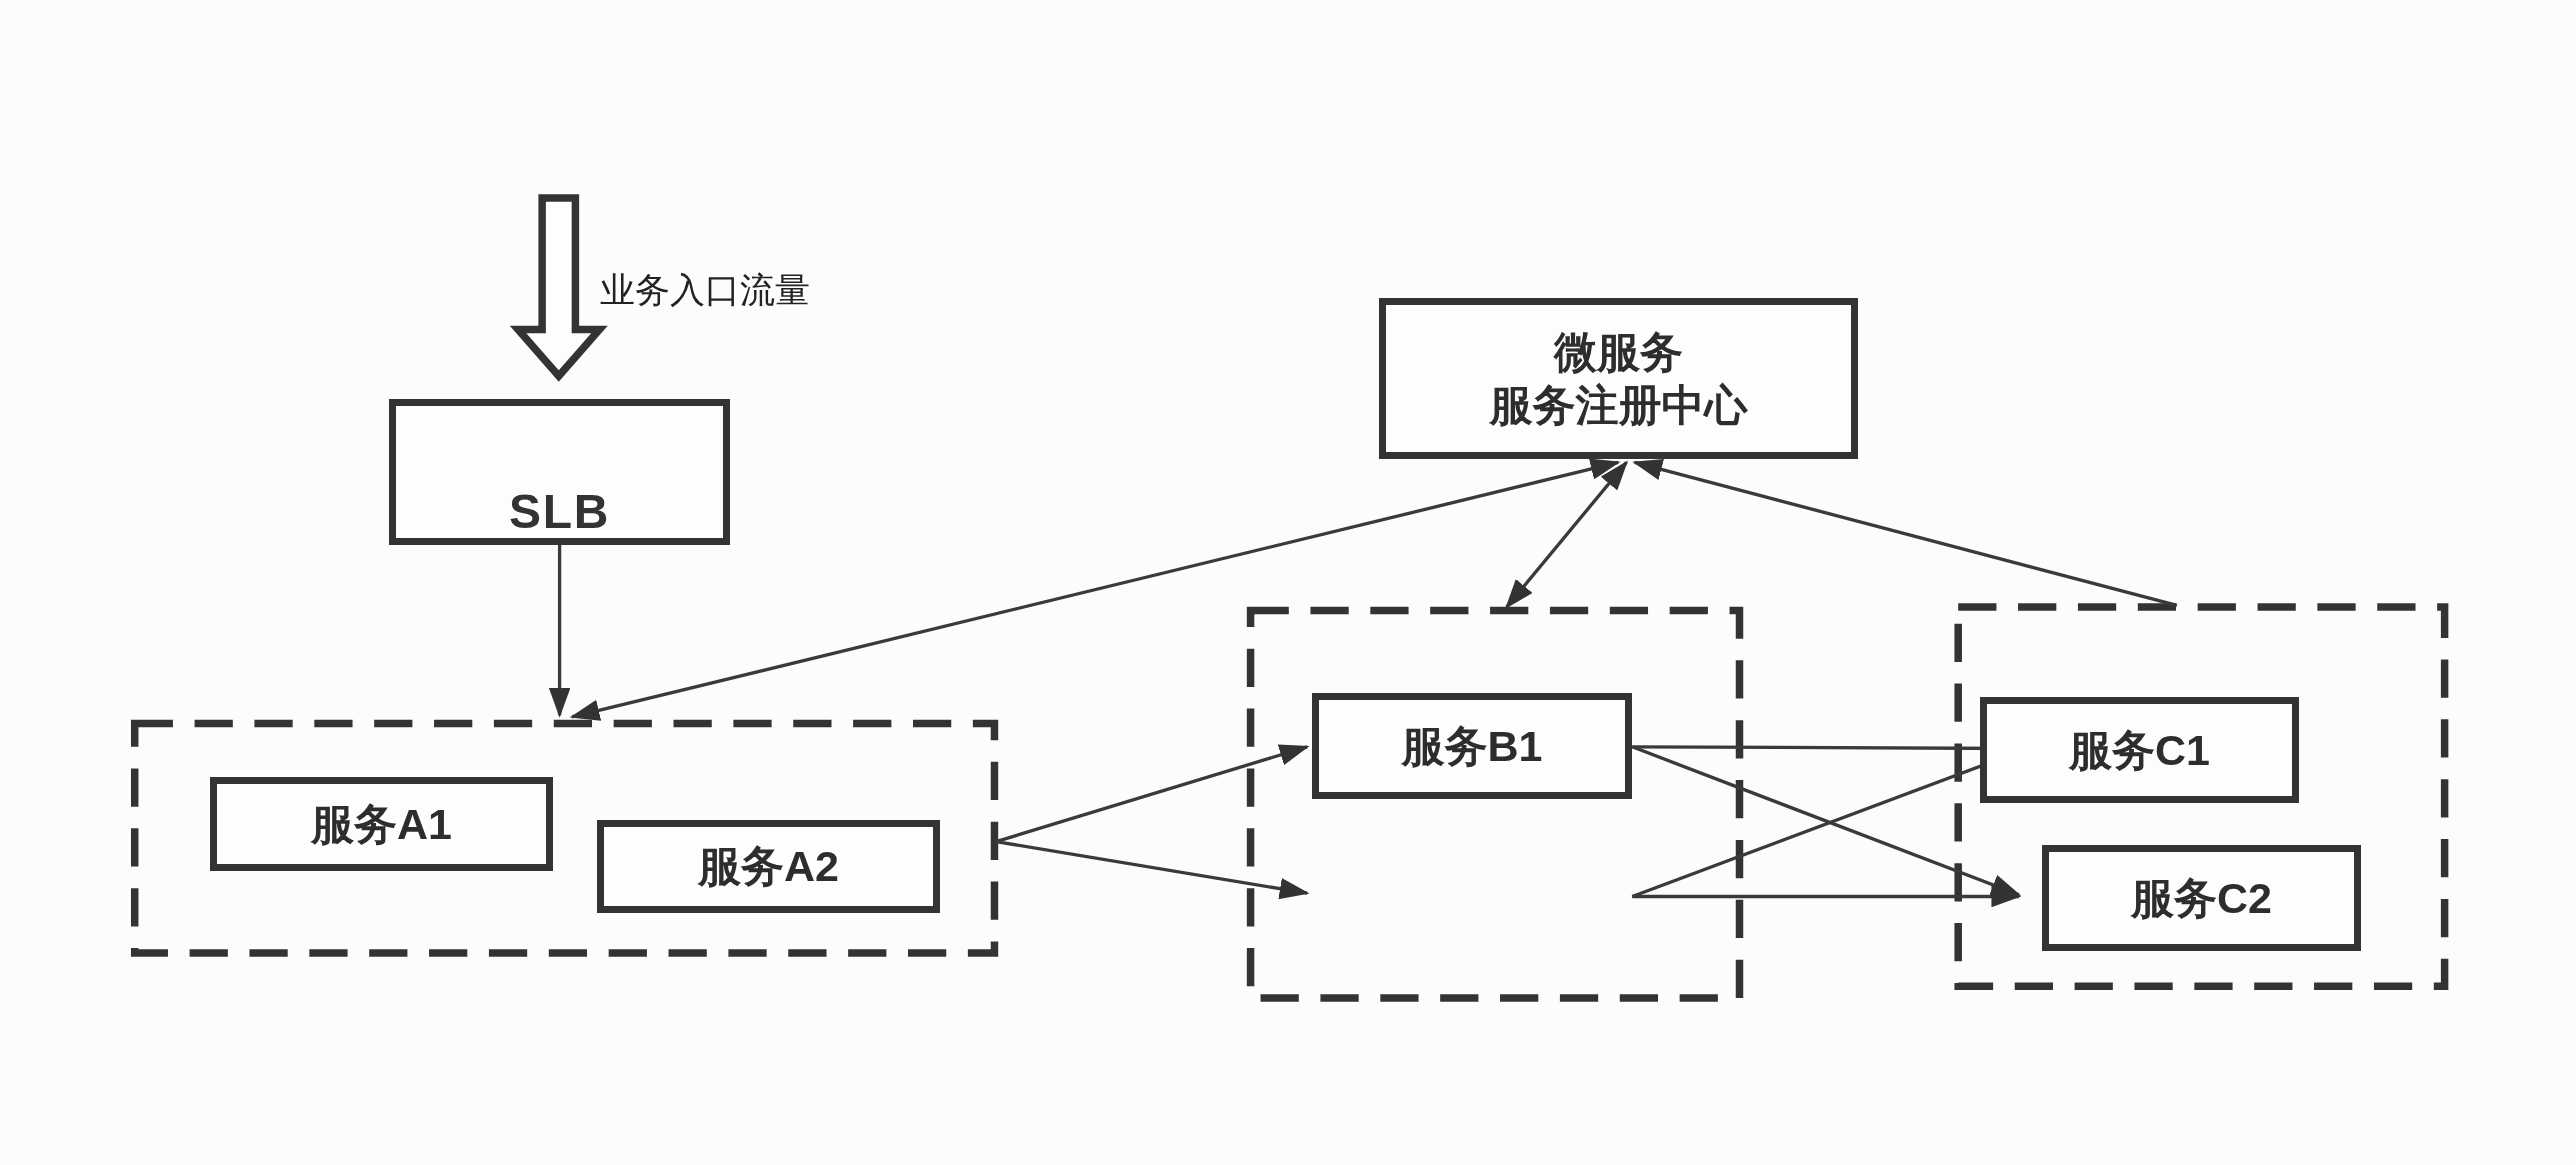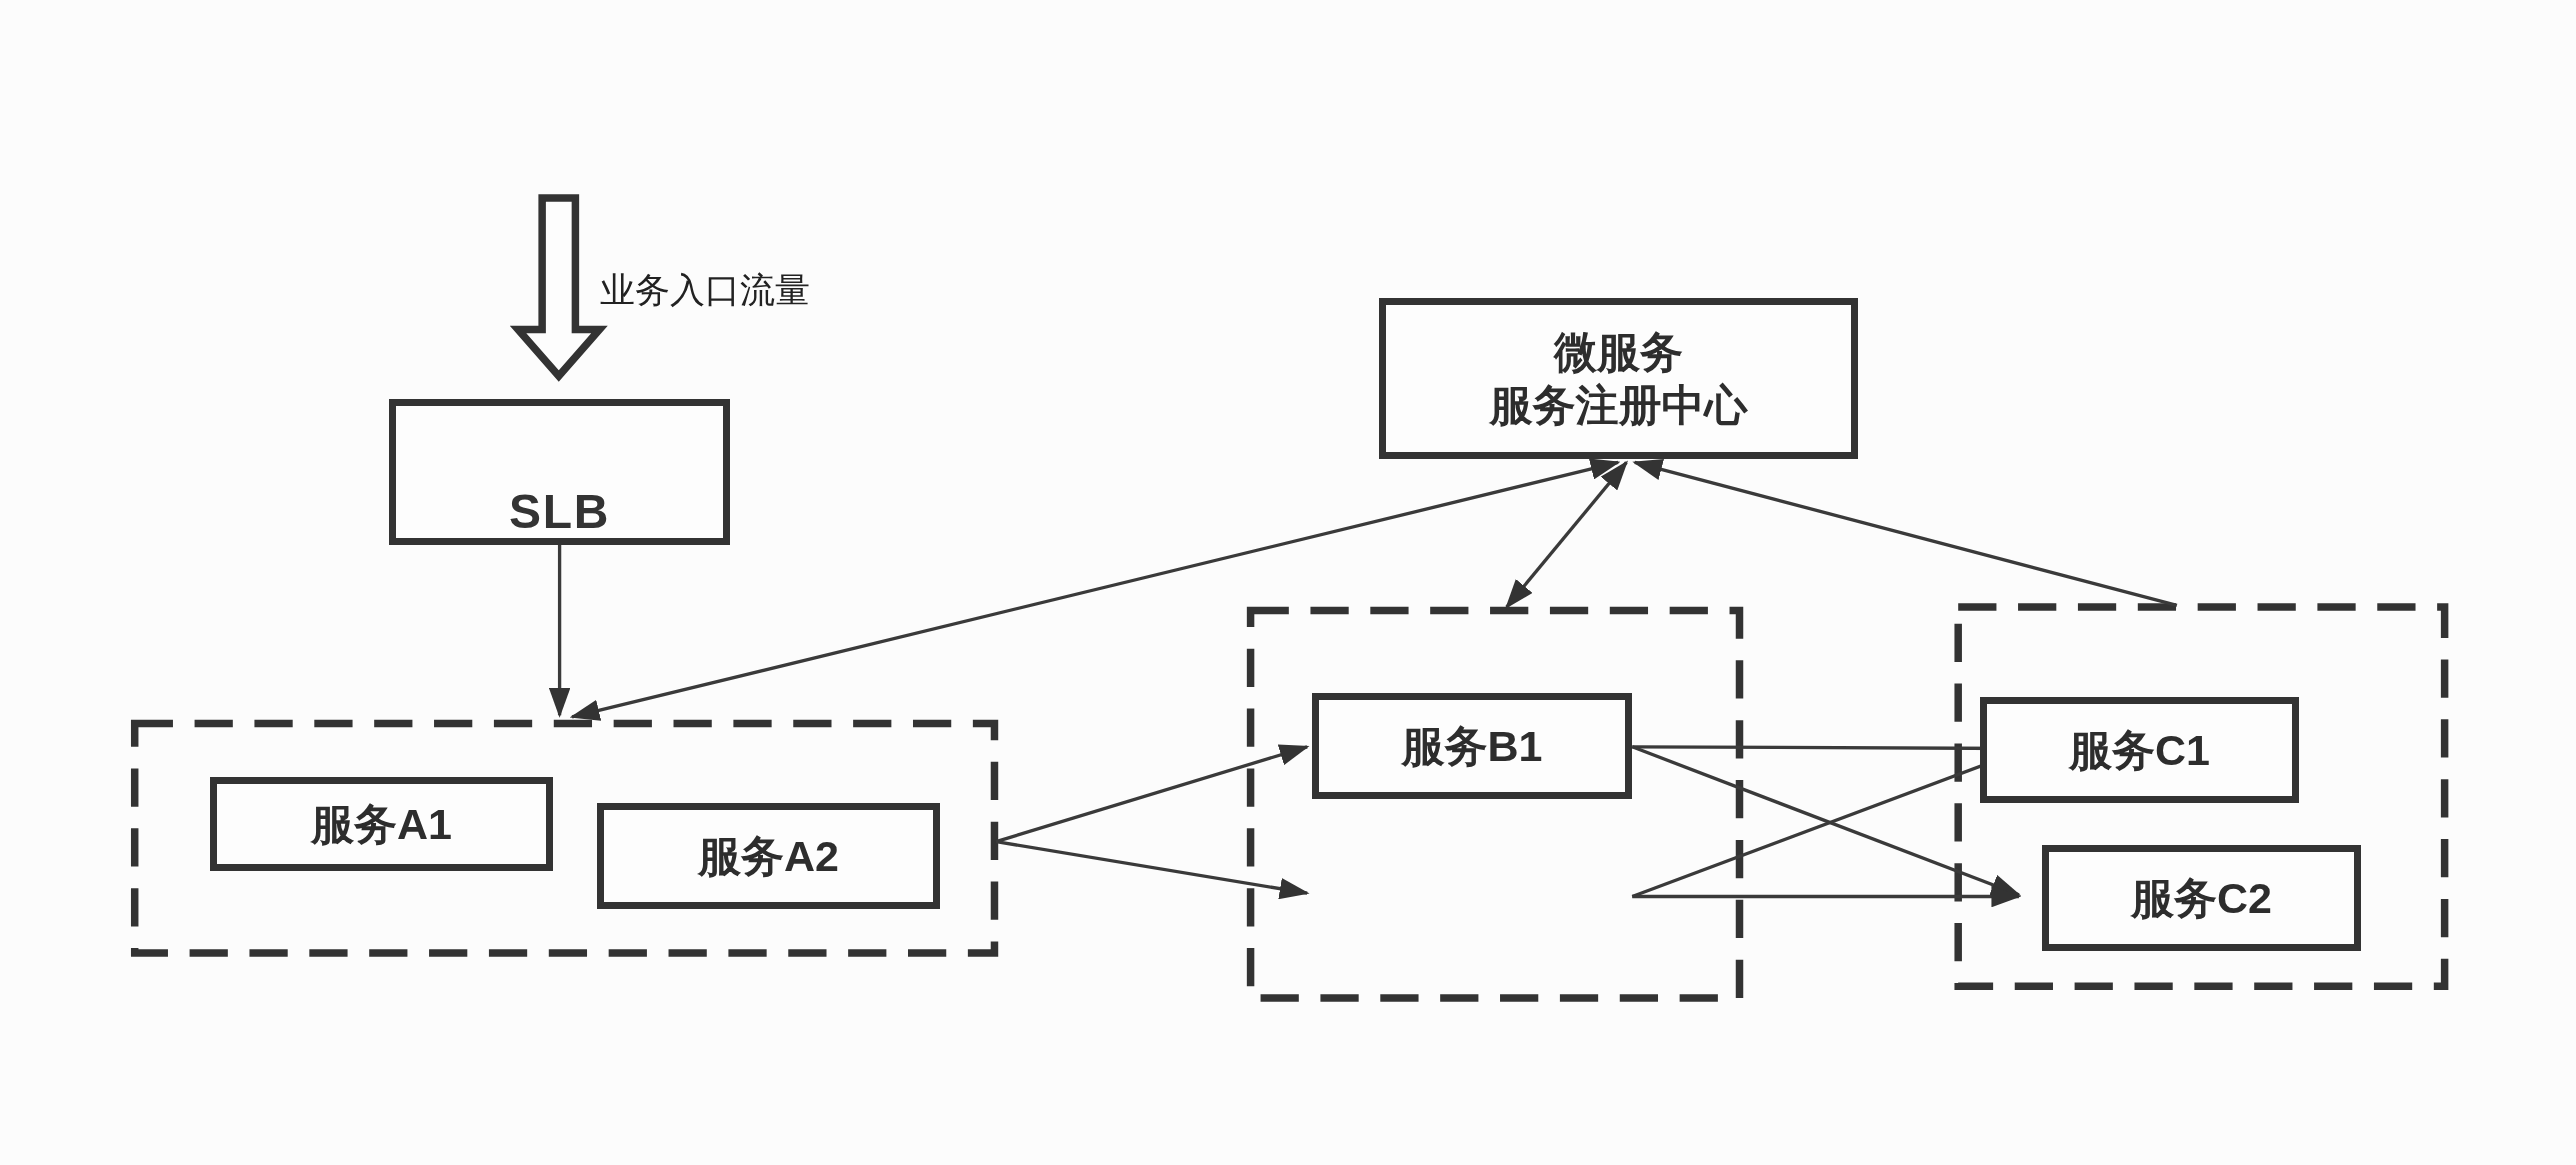--- a/index.html
+++ b/index.html
@@ -69,21 +69,21 @@
     top: 264px;
     font-size: 35px;
     line-height: 52px;
     color: #222222;
     white-space: nowrap;
   }
   
   #node-slb        { left: 389px;  top: 399px; width: 341px; height: 146px; justify-content: flex-end; }
   #node-registry   { left: 1379px; top: 298px; width: 479px; height: 161px; }
   #node-service-a1 { left: 210px;  top: 777px; width: 343px; height: 94px; }
-  #node-service-a2 { left: 597px;  top: 803px; width: 343px; height: 106px; }
+  #node-service-a2 { left: 597px;  top: 820px; width: 343px; height: 93px; }
   #node-service-b1 { left: 1312px; top: 693px; width: 320px; height: 106px; }
   #node-service-b2 { left: 1312px; top: 843px; width: 320px; height: 106px; }
   #node-service-c1 { left: 1980px; top: 697px; width: 319px; height: 106px; }
   #node-service-c2 { left: 2024px; top: 845px; width: 319px; height: 106px; margin-left: 18px; }
 </style>
 </head>
 <body>
 
 <div id="canvas">
 

